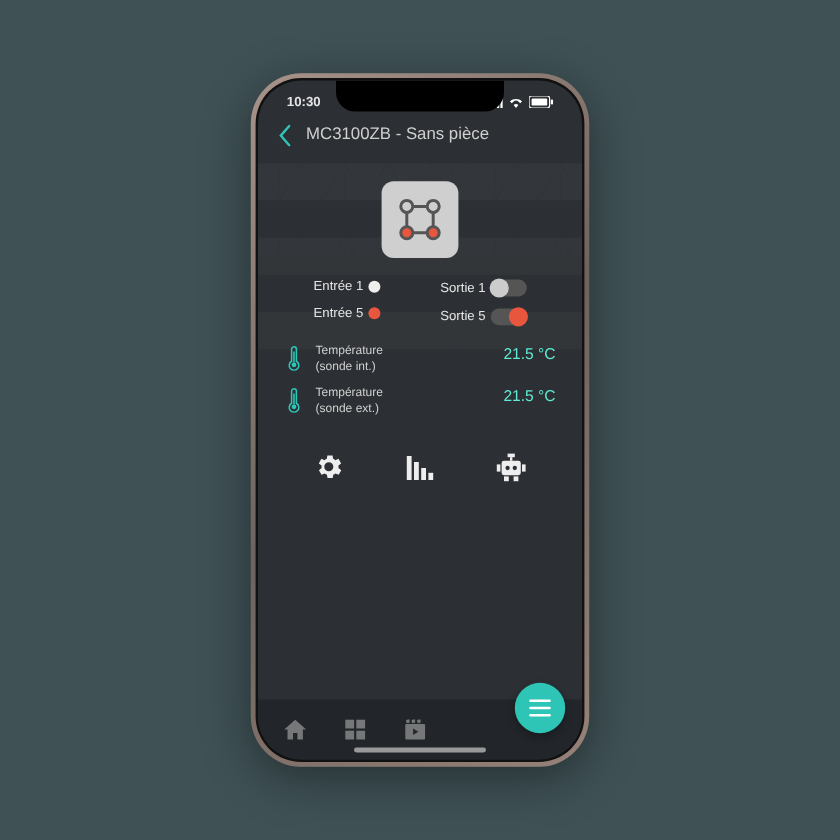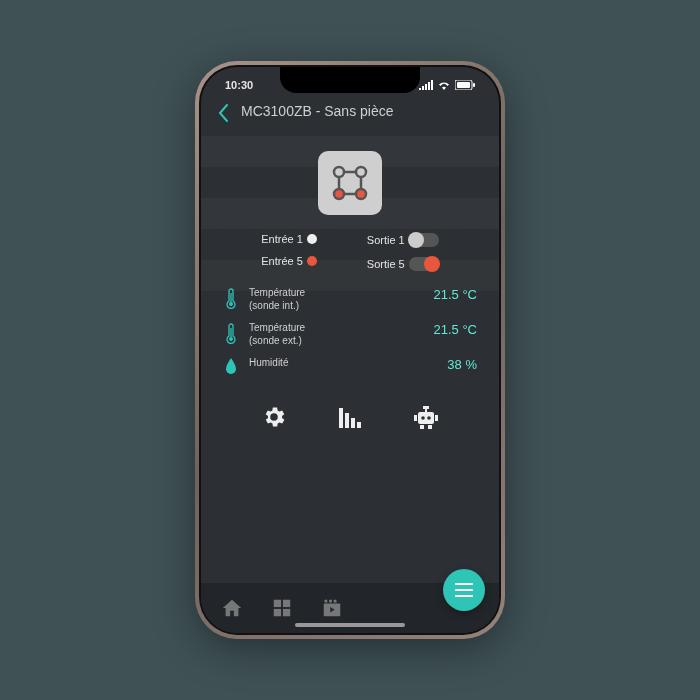--- a/index.html
+++ b/index.html
@@ -5,21 +5,21 @@
     * { box-sizing: border-box; margin: 0; padding: 0; }
     body {
       width: 700px; height: 700px;
       background: #3f5155;
       display: flex;
       align-items: center;
       justify-content: center;
       font-family: -apple-system, "Helvetica Neue", Arial, sans-serif;
     }
     .phone {
-      width: 310px;
+      width: 282px;
       height: 578px;
       border-radius: 42px;
       background: linear-gradient(140deg, #a8938a, #6f625c 50%, #968279);
       padding: 4px;
       box-shadow: 0 10px 40px rgba(0,0,0,0.4);
       position: relative;
     }
     .phone-inner {
       width: 100%; height: 100%;
       border-radius: 38px;
@@ -262,29 +262,20 @@
               <svg width="10" height="22" viewBox="0 0 10 22">
                   <path d="M5 2a2 2 0 0 1 2 2v10a4 4 0 1 1-4 0V4a2 2 0 0 1 2-2z" fill="none" stroke="#2ec4b6" stroke-width="1.3"></path>
                   <circle cx="5" cy="17" r="2" fill="#2ec4b6"></circle>
                   <line x1="5" y1="6" x2="5" y2="15" stroke="#2ec4b6" stroke-width="1.3"></line>
                 </svg>
             </span>
             <span class="sensor-label" style="white-space:pre-line">Température
 (sonde ext.)</span>
             <span class="sensor-value">21.5 °C</span>
           </div>
-          <div class="sensor-row">
-            <span class="sensor-icon">
-              <svg width="14" height="18" viewBox="0 0 14 18">
-                  <path d="M7 1C7 1 2 8 2 12a5 5 0 0 0 10 0C12 8 7 1 7 1z" fill="#2ec4b6"></path>
-                </svg>
-            </span>
-            <span class="sensor-label">Humidité</span>
-            <span class="sensor-value">38 %</span>
-          </div>
         </div>
 
         <div class="action-bar">
           <div class="action-icon">
             <svg width="26" height="26" viewBox="0 0 24 24">
                 <path fill="#eee" d="M19.4 13l.1-1-.1-1 2.1-1.6-2-3.5-2.5 1a7 7 0 0 0-1.7-1l-.4-2.6h-4l-.4 2.6a7 7 0 0 0-1.7 1l-2.5-1-2 3.5L6.5 11l-.1 1 .1 1-2.1 1.6 2 3.5 2.5-1a7 7 0 0 0 1.7 1l.4 2.6h4l.4-2.6a7 7 0 0 0 1.7-1l2.5 1 2-3.5L19.4 13zM12 15.5A3.5 3.5 0 1 1 12 8.5a3.5 3.5 0 0 1 0 7z"></path>
               </svg>
           </div>
           <div class="action-icon">
             <svg width="26" height="26" viewBox="0 0 26 26">

